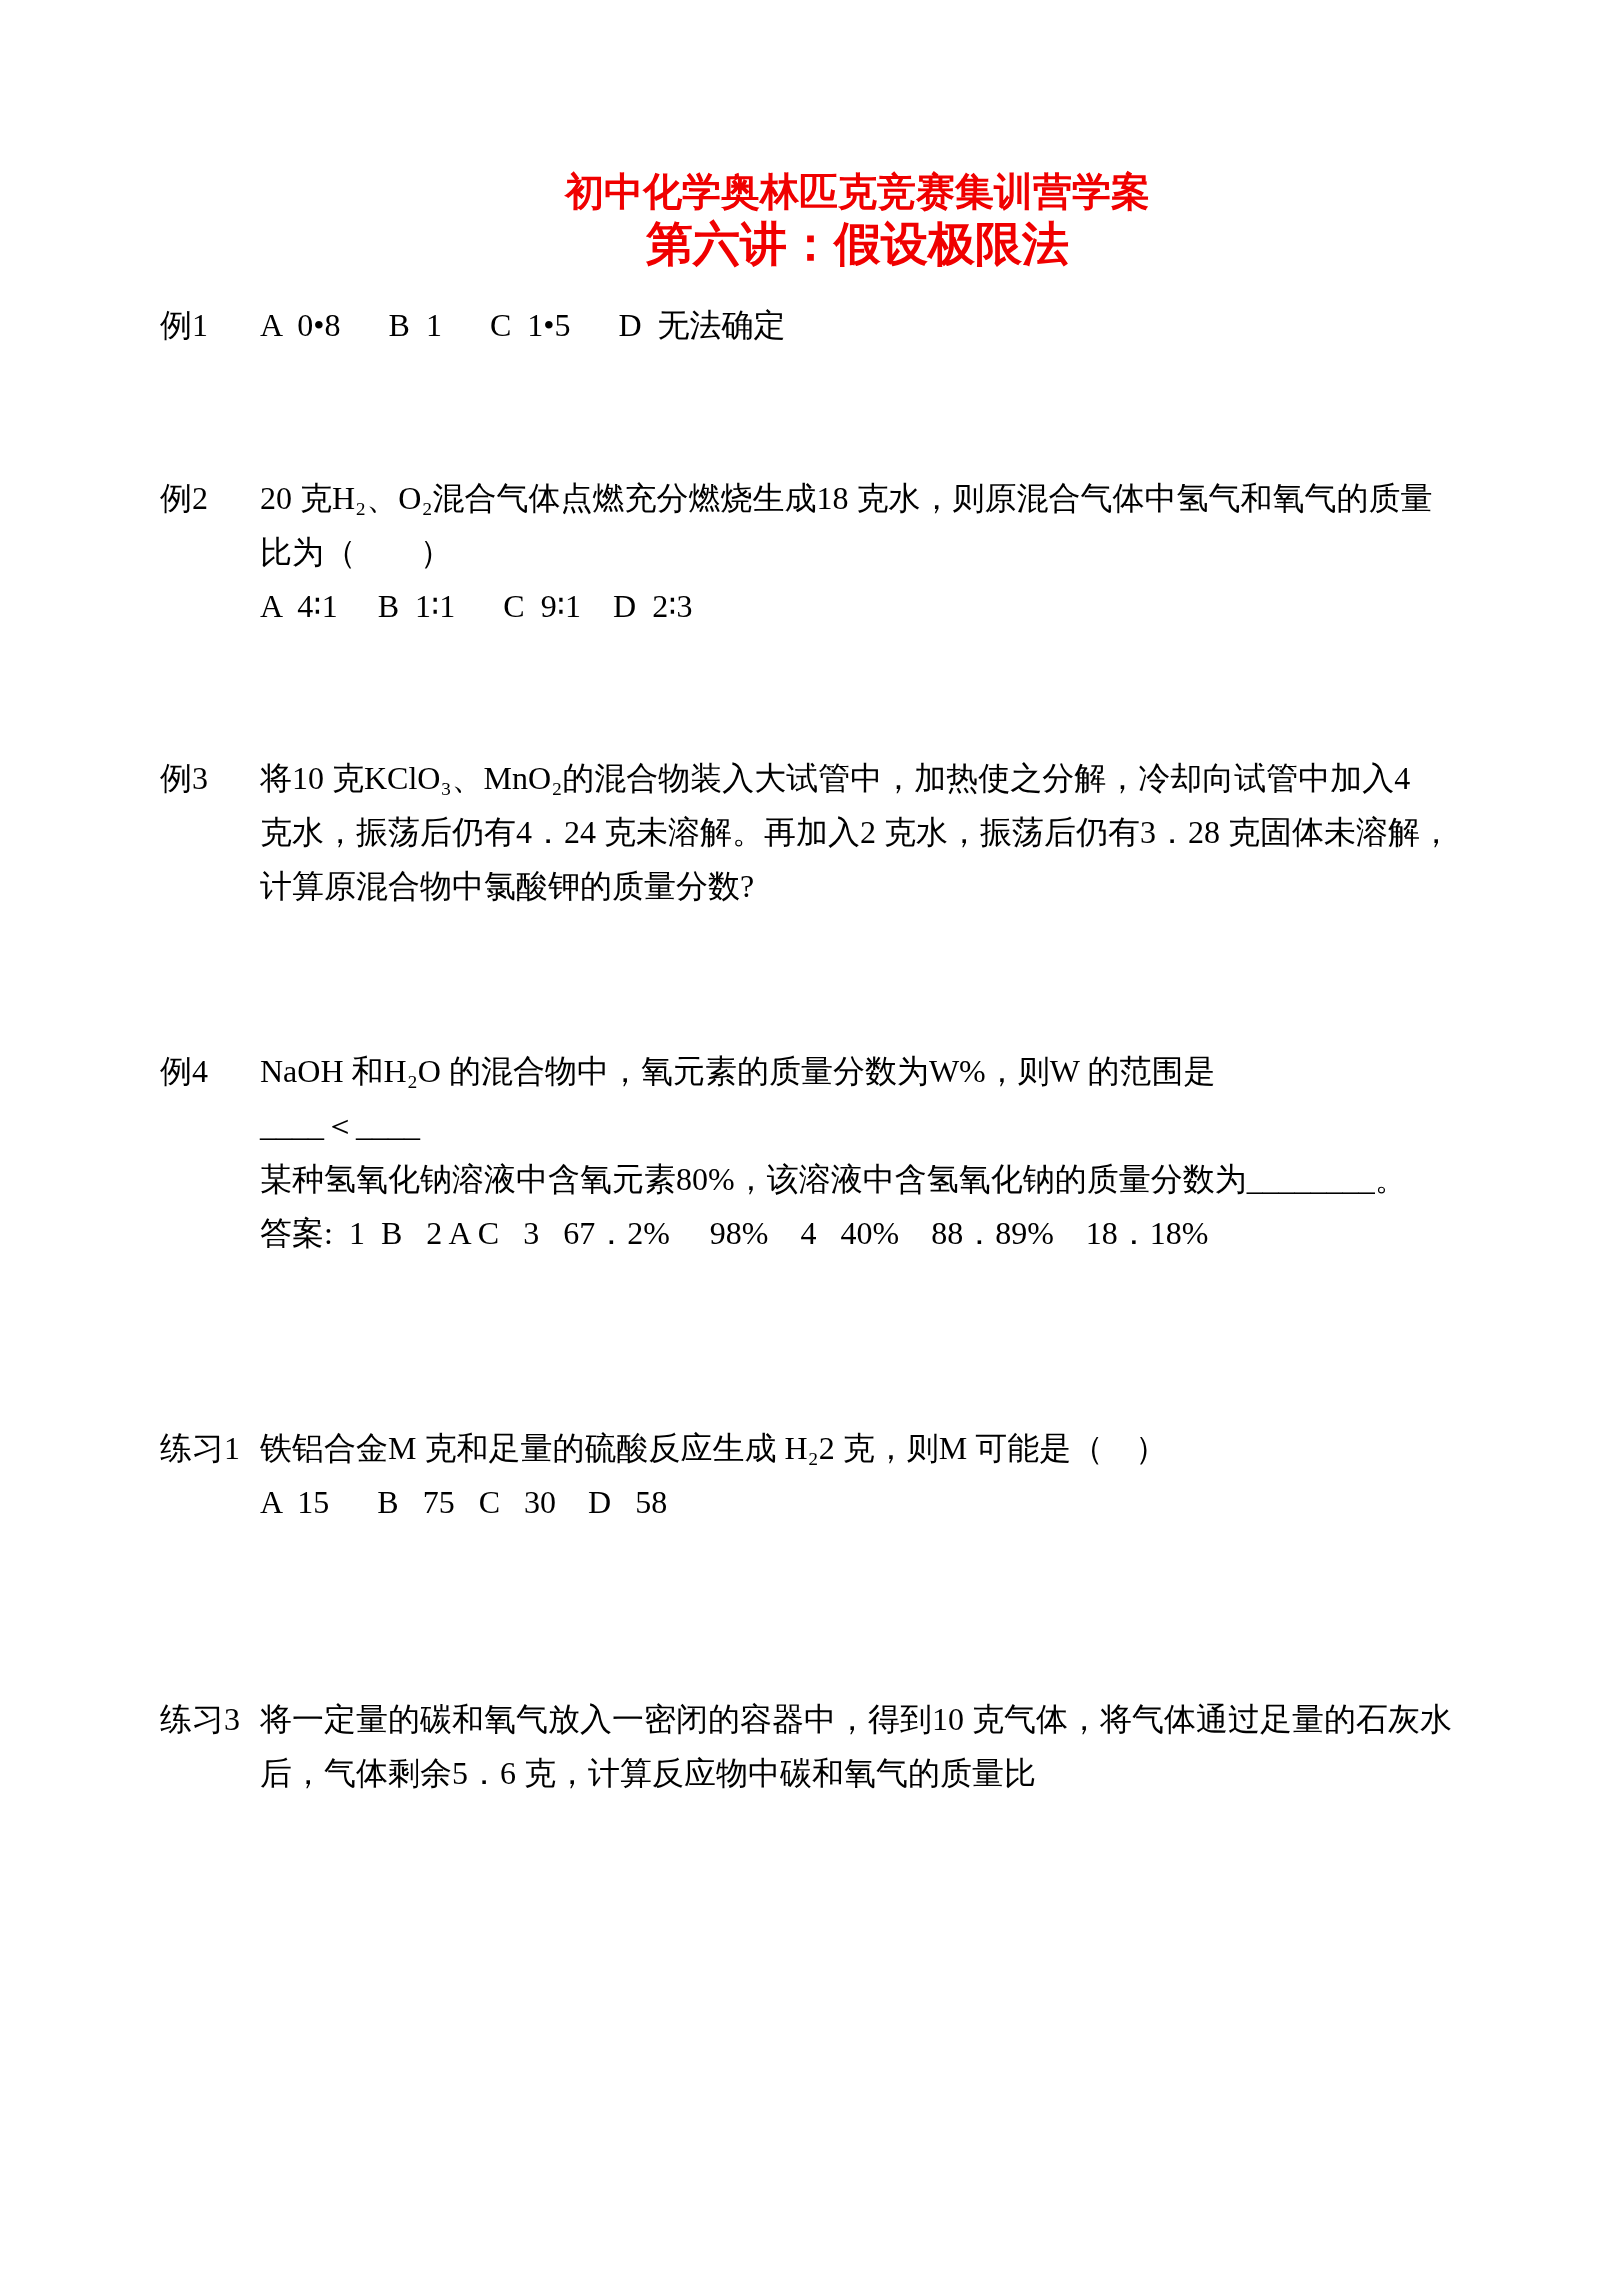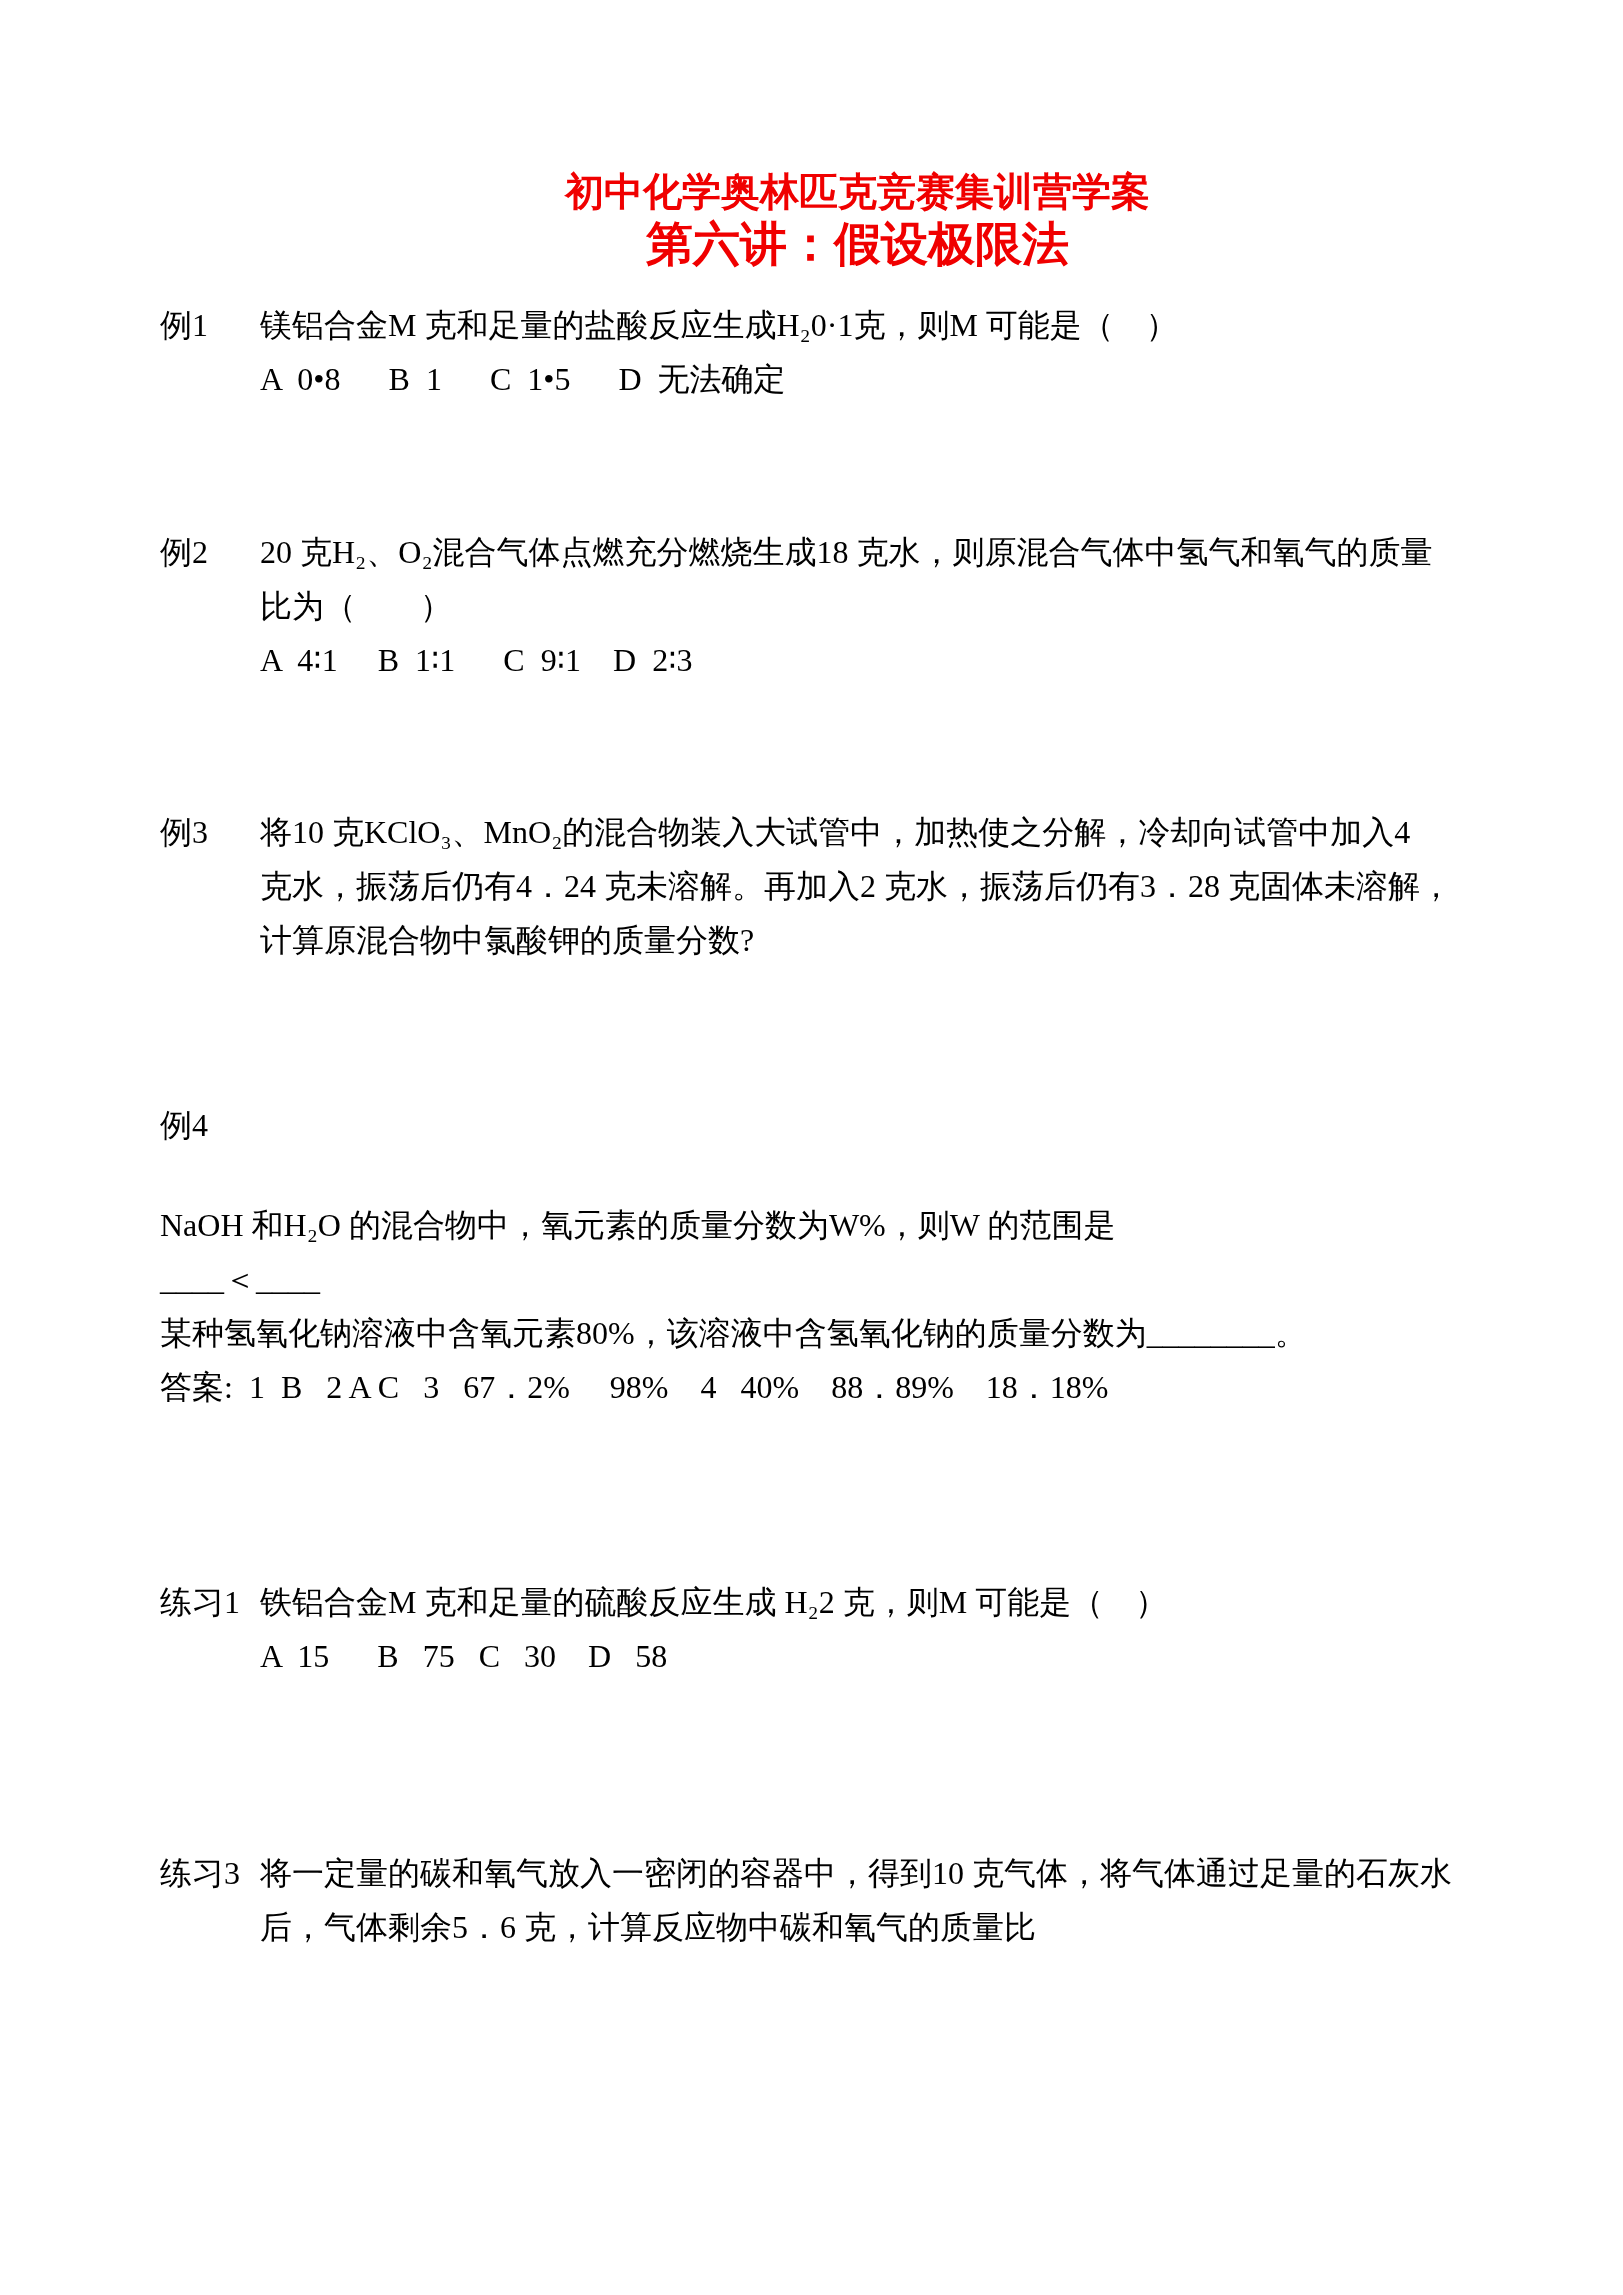--- a/index.html
+++ b/index.html
@@ -41,36 +41,35 @@
   .p-content { flex: 1; min-width: 0; }
   .line {
     font-size: 32px;
     line-height: 54px;
     white-space: pre-wrap;
     word-break: break-all;
   }
   .gap-a { margin-bottom: 119px; }
   .gap-b { margin-bottom: 118px; }
   .gap-c { margin-bottom: 131px; }
-  .gap-d { margin-bottom: 161px; flex-direction: column; }
+  .gap-d { margin-bottom: 161px; }
   .gap-e { margin-bottom: 163px; }
   .gap-f { margin-bottom: 73px; }
 </style>
 </head>
 <body>
 
 <div class="page">
 
   <div class="title">初中化学奥林匹克竞赛集训营学案</div>
   <div class="subtitle">第六讲：假设极限法</div>
 
   <section class="problem gap-a">
     <div class="p-label">例1</div>
     <div class="p-content">
-      <div class="line">镁铝合金M 克和足量的盐酸反应生成H₂0·1克，则M 可能是（　）</div>
       <div class="line">A  0•8      B  1      C  1•5      D  无法确定</div>
     </div>
   </section>
 
   <section class="problem gap-b">
     <div class="p-label">例2</div>
     <div class="p-content">
       <div class="line">20 克H₂、O₂混合气体点燃充分燃烧生成18 克水，则原混合气体中氢气和氧气的质量</div>
       <div class="line">比为（　　）</div>
       <div class="line">A  4∶1     B  1∶1      C  9∶1    D  2∶3</div>

